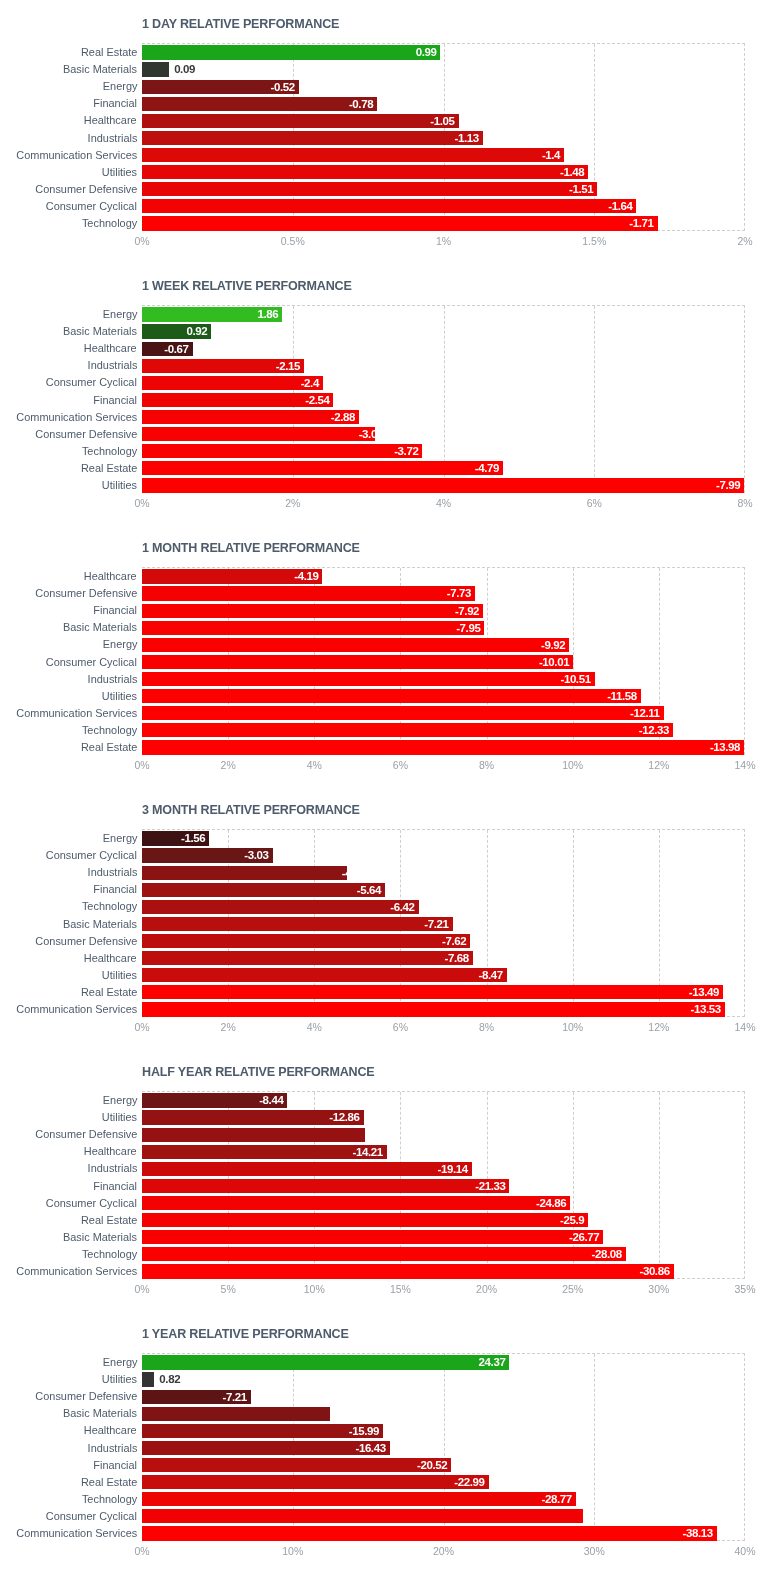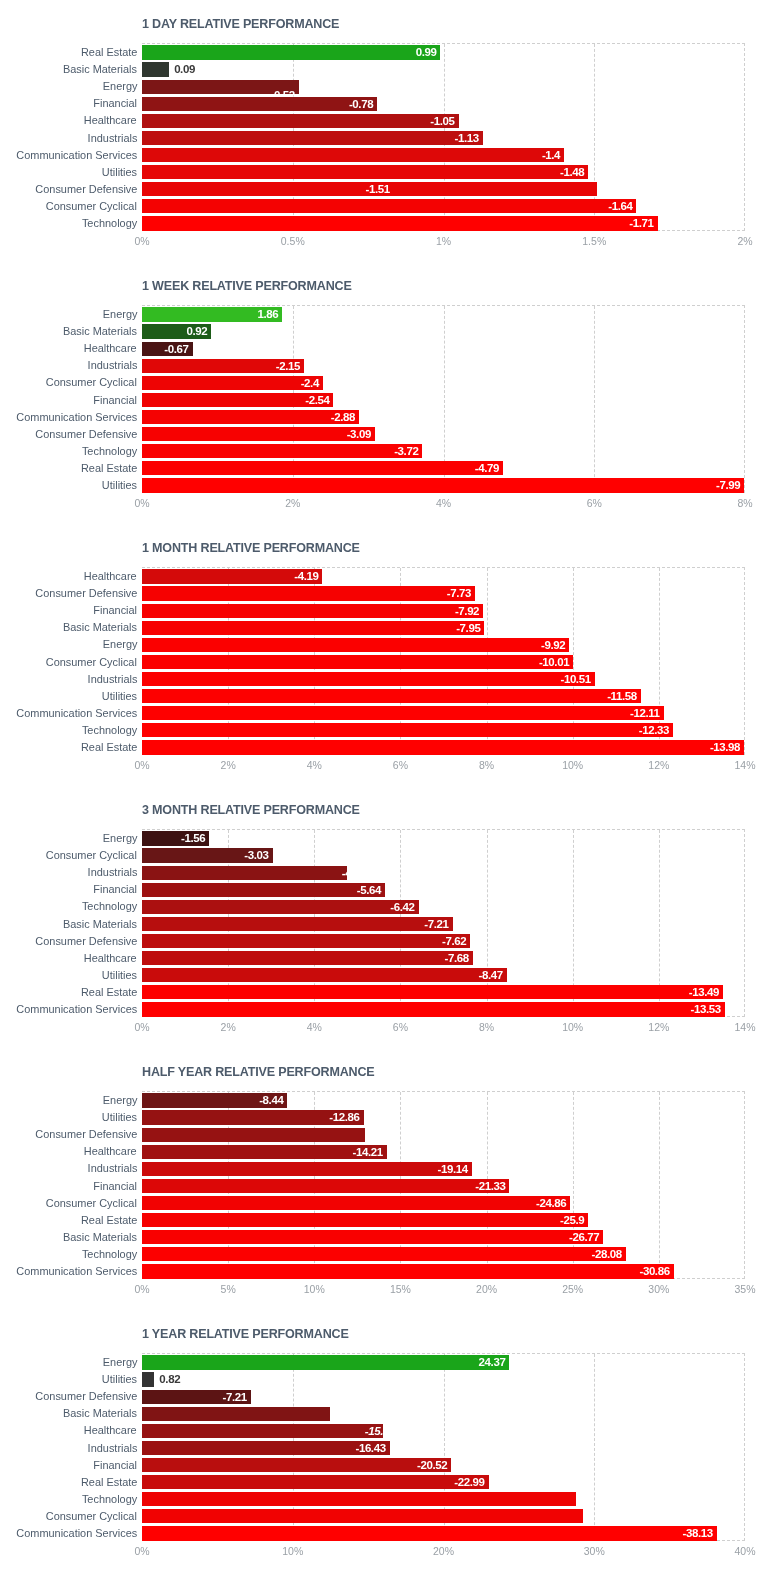--- a/index.html
+++ b/index.html
@@ -142,21 +142,21 @@
             <div class="bar-val inside" style="left: 0px; width: 294.485px;">0.99</div>
           </div>
           <div class="row" style="top: 17.1px;">
             <div class="cat-label">Basic Materials</div>
             <div class="bar" style="width: 27.135px; background: rgb(47, 55, 47);"></div>
             <div class="bar-val outside" style="left: 32.135px;">0.09</div>
           </div>
           <div class="row" style="top: 34.2px;">
             <div class="cat-label">Energy</div>
             <div class="bar" style="width: 156.78px; background: rgb(124, 22, 22);"></div>
-            <div class="bar-val inside" style="left: 0px; width: 152.78px; margin-top: 8px;">-0.52</div>
+            <div class="bar-val inside" style="left: 0px; width: 152.78px;">-0.52</div>
           </div>
           <div class="row" style="top: 51.3px;">
             <div class="cat-label">Financial</div>
             <div class="bar" style="width: 235.17px; background: rgb(143, 20, 20);"></div>
             <div class="bar-val inside" style="left: 0px; width: 231.17px;">-0.78</div>
           </div>
           <div class="row" style="top: 68.4px;">
             <div class="cat-label">Healthcare</div>
             <div class="bar" style="width: 316.575px; background: rgb(176, 16, 16);"></div>
             <div class="bar-val inside" style="left: 0px; width: 312.575px;">-1.05</div>
@@ -172,21 +172,21 @@
             <div class="bar-val inside" style="left: 0px; width: 418.1px;">-1.4</div>
           </div>
           <div class="row" style="top: 119.7px;">
             <div class="cat-label">Utilities</div>
             <div class="bar" style="width: 446.22px; background: rgb(230, 6, 6);"></div>
             <div class="bar-val inside" style="left: 0px; width: 442.22px;">-1.48</div>
           </div>
           <div class="row" style="top: 136.8px;">
             <div class="cat-label">Consumer Defensive</div>
             <div class="bar" style="width: 455.265px; background: rgb(232, 5, 5);"></div>
-            <div class="bar-val inside" style="left: 10px; width: 451.265px; text-align: center;">-1.51</div>
+            <div class="bar-val inside" style="left: 0px; width: 451.265px;">-1.51</div>
           </div>
           <div class="row" style="top: 153.9px;">
             <div class="cat-label">Consumer Cyclical</div>
             <div class="bar" style="width: 494.46px; background: rgb(244, 2, 2);"></div>
             <div class="bar-val inside" style="left: 0px; width: 490.46px;">-1.64</div>
           </div>
           <div class="row" style="top: 171px;">
             <div class="cat-label">Technology</div>
             <div class="bar" style="width: 515.565px; background: rgb(255, 0, 0);"></div>
             <div class="bar-val inside" style="left: 0px; width: 511.565px;">-1.71</div>
@@ -241,21 +241,21 @@
             <div class="bar-val inside" style="left: 0px; width: 187.452px;">-2.54</div>
           </div>
           <div class="row" style="top: 102.6px;">
             <div class="cat-label">Communication Services</div>
             <div class="bar" style="width: 217.08px; background: rgb(245, 2, 2);"></div>
             <div class="bar-val inside" style="left: 0px; width: 213.08px;">-2.88</div>
           </div>
           <div class="row" style="top: 119.7px;">
             <div class="cat-label">Consumer Defensive</div>
             <div class="bar" style="width: 232.909px; background: rgb(247, 1, 1);"></div>
-            <div class="bar-val inside" style="left: 0px; width: 228.909px;">-3.09</div>
+            <div class="bar-val inside" style="left: 12px; width: 228.909px;">-3.09</div>
           </div>
           <div class="row" style="top: 136.8px;">
             <div class="cat-label">Technology</div>
             <div class="bar" style="width: 280.395px; background: rgb(250, 1, 1);"></div>
             <div class="bar-val inside" style="left: 0px; width: 276.395px;">-3.72</div>
           </div>
           <div class="row" style="top: 153.9px;">
             <div class="cat-label">Real Estate</div>
             <div class="bar" style="width: 361.046px; background: rgb(252, 0, 0);"></div>
             <div class="bar-val inside" style="left: 0px; width: 357.046px;">-4.79</div>
@@ -540,40 +540,41 @@
             <div class="bar-val inside" style="left: 0px; width: 104.691px;">-7.21</div>
           </div>
           <div class="row" style="top: 51.3px;">
             <div class="cat-label">Basic Materials</div>
             <div class="bar" style="width: 187.834px; background: rgb(128, 20, 20);"></div>
             <div class="bar-val inside" style="left: 8px; width: 183.834px; padding-left: 46px;">-12.46</div>
           </div>
           <div class="row" style="top: 68.4px;">
             <div class="cat-label">Healthcare</div>
             <div class="bar" style="width: 241.049px; background: rgb(151, 18, 18);"></div>
-            <div class="bar-val inside" style="left: 16px; width: 237.049px; font-style: italic;">-15.99</div>
+            <div class="bar-val inside" style="left: 0px; width: 237.049px;">-15.99</div>
           </div>
           <div class="row" style="top: 85.5px;">
             <div class="cat-label">Industrials</div>
             <div class="bar" style="width: 247.682px; background: rgb(155, 17, 17);"></div>
             <div class="bar-val inside" style="left: 0px; width: 243.682px;">-16.43</div>
           </div>
           <div class="row" style="top: 102.6px;">
             <div class="cat-label">Financial</div>
             <div class="bar" style="width: 309.339px; background: rgb(185, 14, 14);"></div>
             <div class="bar-val inside" style="left: 0px; width: 305.339px;">-20.52</div>
           </div>
           <div class="row" style="top: 119.7px;">
             <div class="cat-label">Real Estate</div>
             <div class="bar" style="width: 346.574px; background: rgb(200, 11, 11);"></div>
             <div class="bar-val inside" style="left: 0px; width: 342.574px;">-22.99</div>
           </div>
           <div class="row" style="top: 136.8px;">
             <div class="cat-label">Technology</div>
             <div class="bar" style="width: 433.708px; background: rgb(238, 3, 3);"></div>
+            <div class="bar-val inside" style="left: 0px; width: 429.708px;">-28.77</div>
           </div>
           <div class="row" style="top: 153.9px;">
             <div class="cat-label">Consumer Cyclical</div>
             <div class="bar" style="width: 440.944px; background: rgb(241, 2, 2);"></div>
           </div>
           <div class="row" style="top: 171px;">
             <div class="cat-label">Communication Services</div>
             <div class="bar" style="width: 574.81px; background: rgb(255, 0, 0);"></div>
             <div class="bar-val inside" style="left: 0px; width: 570.81px;">-38.13</div>
           </div>

